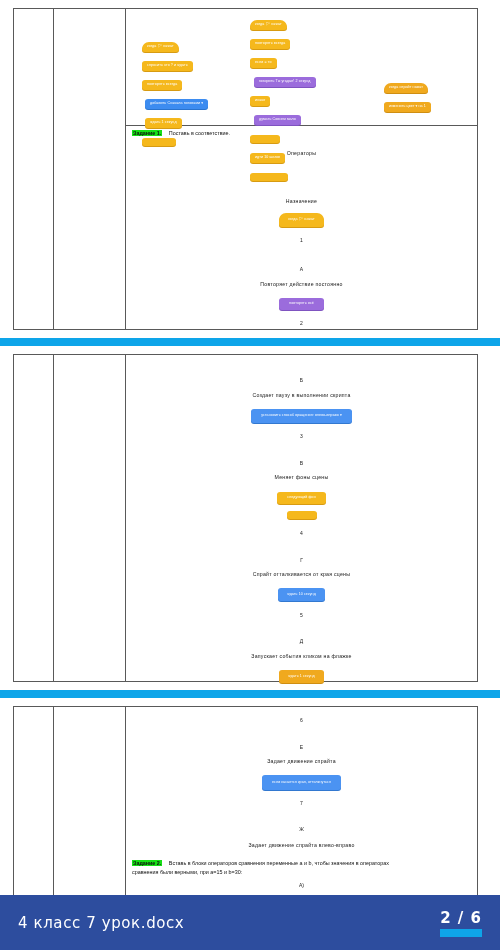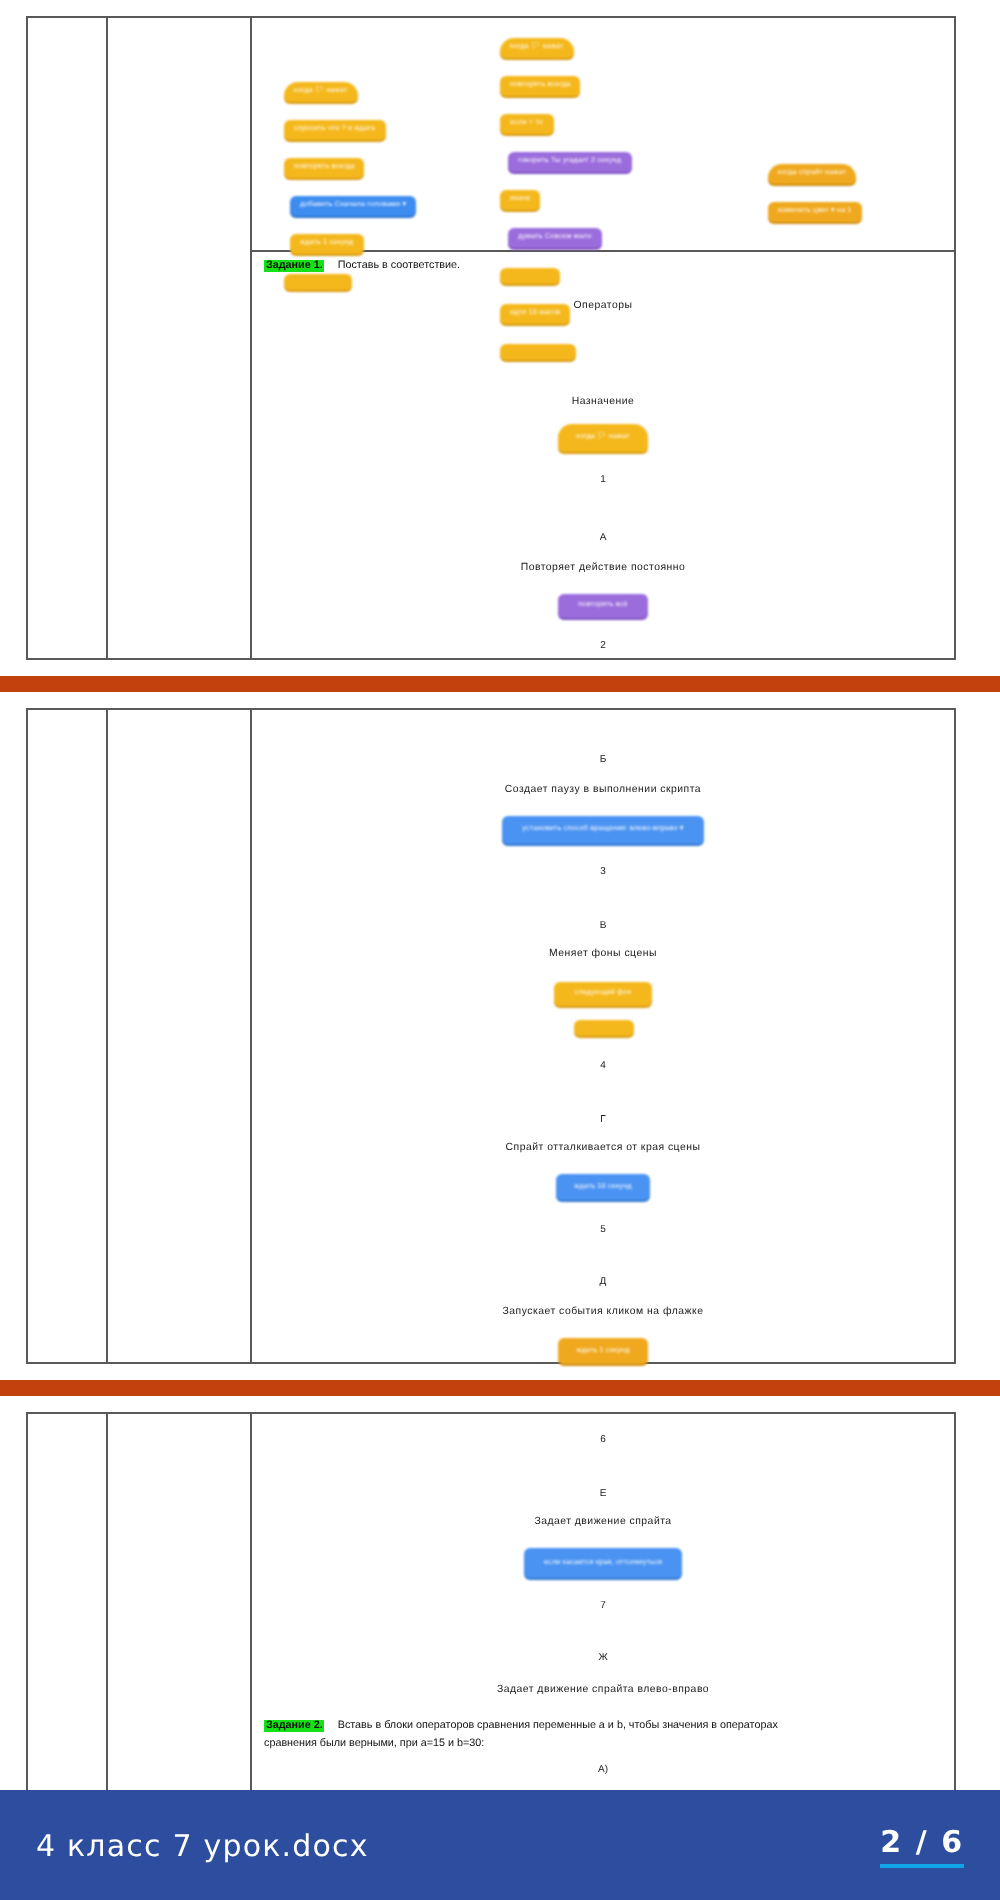--- a/index.html
+++ b/index.html
@@ -3,21 +3,21 @@
 <meta charset="utf-8">
 <style>
   html,body{margin:0;padding:0;}
   body{
     width:500px;height:950px;
     background:#d8d8d8;
     font-family:"Liberation Sans", sans-serif;
     overflow:hidden;
     position:relative;
   }
-  .viewer{position:absolute;inset:0;background:#c2410c;}
+  .viewer{position:absolute;inset:0;background:#0ea5e9;}
 
   
   .page{
     position:absolute;left:0;width:500px;background:#ffffff;
     box-sizing:border-box;
   }
   .page-inner{position:absolute;left:13px;right:22px;top:8px;bottom:8px;}
 
   
   .tbl{
@@ -83,21 +83,21 @@
     background:#2d4d9e;
     display:flex;align-items:center;justify-content:space-between;
     padding:0 18px;box-sizing:border-box;
   }
   .fname{
     color:#fff;font-size:15px;letter-spacing:.6px;
     font-family:"DejaVu Sans", sans-serif;
   }
   .pager{
     color:#fff;font-size:15px;font-weight:bold;letter-spacing:1px;
-    border-bottom:2px solid #0ea5e9;padding-bottom:2px;
+    border-bottom:8px solid #0ea5e9;padding-bottom:2px;
     font-family:"DejaVu Sans", sans-serif;
   }
 </style>
 </head>
 <body>
 
 <div class="viewer">
 
   <div class="page" style="top:0px;height:338px;">
     <div class="page-inner">

